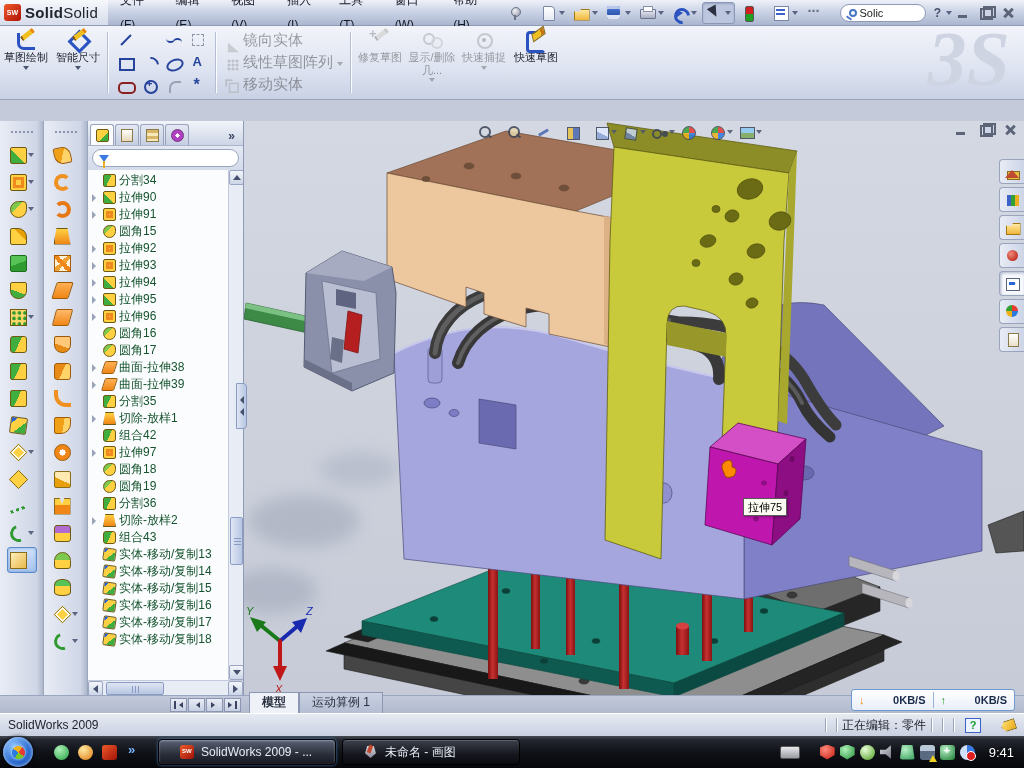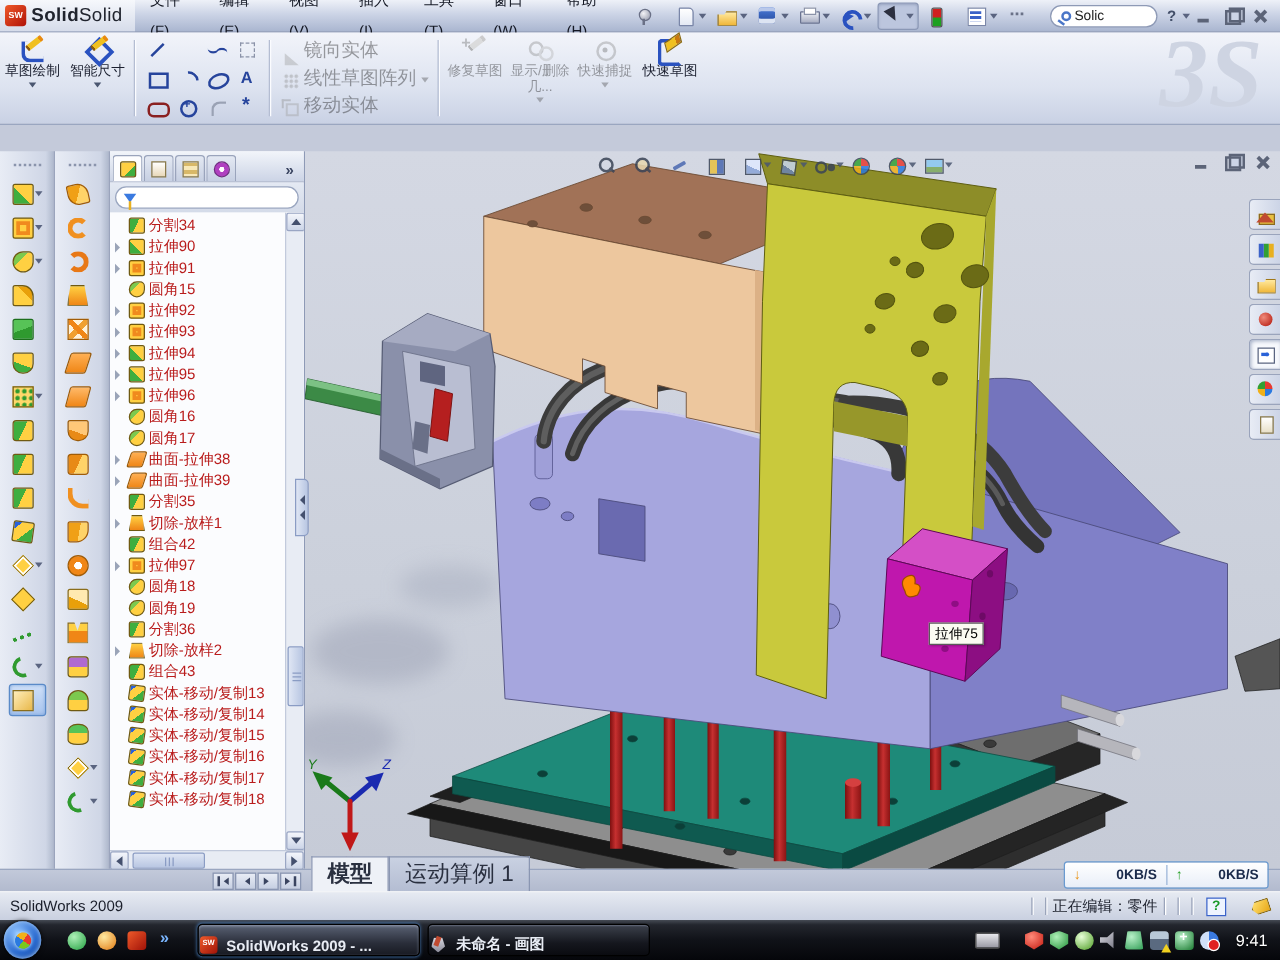--- a/index.html
+++ b/index.html
@@ -171,21 +171,21 @@
   .ic-dimxtab{width:13px;height:13px;border-radius:50%;background:radial-gradient(circle,#fff 25%,#b040c0 28%);border:1px solid #703080;}
   .filterrow{height:24px;padding:3px 4px;background:linear-gradient(180deg,#e4e9f3,#d4dbe9);}
   .filterbox{height:18px;border:1px solid #9aa6c0;border-radius:9px;background:#fff;display:flex;align-items:center;padding:0 6px;gap:4px;}
   .funnel{width:0;height:0;border-left:5px solid transparent;border-right:5px solid transparent;border-top:7px solid #3a7ae0;position:relative;}
   .funnel::after{content:"";position:absolute;left:-1px;top:-1px;width:2px;height:7px;background:#e8b020;}
   .treewrap{flex:1;position:relative;background:#fbfcfe;overflow:hidden;}
   .tree-rows{position:absolute;left:0;top:2px;right:15px;}
   .trow{height:17px;display:flex;align-items:center;gap:3px;padding-left:4px;white-space:nowrap;}
   .tw{width:8px;flex:none;display:flex;align-items:center;}
   .tw::before{content:"";width:0;height:0;border-left:4px solid #9aa4b8;border-top:4px solid transparent;border-bottom:4px solid transparent;}
-  .tlb{font-size:12px;color:#b91c1c;}
+  .tlb{font-size:12px;color:#14532d;}
   
   .vscroll{position:absolute;right:0;top:0;bottom:0;width:15px;background:#e8ecf4;border-left:1px solid #c2cadc;}
   .sbtn{position:absolute;left:0;width:15px;height:15px;background:linear-gradient(180deg,#f4f6fb,#ccd5e8);border:1px solid #9aa6c4;border-radius:2px;display:flex;align-items:center;justify-content:center;}
   .sbtn.up{top:0;} .sbtn.down{bottom:0;}
   .sbtn.up::after{content:"";border:4px solid transparent;border-bottom:5px solid #44506e;margin-top:-4px;}
   .sbtn.down::after{content:"";border:4px solid transparent;border-top:5px solid #44506e;margin-bottom:-4px;}
   .vthumb{position:absolute;left:1px;width:13px;top:68%;height:48px;background:linear-gradient(90deg,#dfe6f4,#b8c6e2);border:1px solid #8a9cc4;border-radius:2px;}
   .vthumb::after{content:"";position:absolute;left:3px;top:50%;width:7px;height:1px;background:#8a9cc4;box-shadow:0 3px 0 #8a9cc4,0 -3px 0 #8a9cc4;}
   .hscroll{height:15px;position:relative;background:#e8ecf4;border-top:1px solid #c2cadc;}
   .sbtn.left{left:0;top:0;} .sbtn.right{right:0;left:auto;top:0;}
@@ -229,21 +229,21 @@
   .tp-props::before{content:"";position:absolute;left:3px;top:1px;width:9px;height:12px;background:linear-gradient(180deg,#fff,#e8e0c8);border:1px solid #8a7a4a;}
   .tooltip{position:absolute;left:499px;top:377px;background:#fbfbf2;border:1px solid #5a5a5a;padding:0 4px;font-size:11px;line-height:16px;color:#000;z-index:6;box-shadow:1px 1px 2px rgba(0,0,0,.3);}
 
   
   .modeltabs{position:absolute;left:0;top:695px;width:1024px;height:18px;background:linear-gradient(180deg,#c2c9da,#b2bace);display:flex;align-items:flex-end;padding-left:170px;border-top:1px solid #9aa6c0;}
   .navbtns{display:flex;gap:1px;margin-right:8px;margin-bottom:1px;}
   .nb{width:17px;height:14px;background:linear-gradient(180deg,#e8ecf5,#c6cfe2);border:1px solid #8a96b2;display:flex;align-items:center;justify-content:center;}
   .nb i{width:0;height:0;border:3px solid transparent;}
   .nb .l{border-right:4px solid #3a4460;} .nb .r{border-left:4px solid #3a4460;}
   .nb .bar{width:2px;height:8px;background:#3a4460;border:none;}
-  .mtab{padding:1px 12px 2px;border:1px solid #8a96b2;border-bottom:none;font-size:18px;background:linear-gradient(180deg,#c9d1e2,#b4bdd2);color:#2a3040;}
+  .mtab{padding:1px 12px 2px;border:1px solid #8a96b2;border-bottom:none;font-size:12px;background:linear-gradient(180deg,#c9d1e2,#b4bdd2);color:#2a3040;}
   .mtab.active{background:#eef1f7;font-weight:bold;}
   .statusbar{position:absolute;left:0;top:713px;width:1024px;height:23px;background:linear-gradient(180deg,#e6eaf2,#c9d0e0);border-top:1px solid #fff;display:flex;align-items:center;padding:0 8px;color:#1a1e2a;}
   .sbspacer{flex:1;}
   .sep{width:1px;height:14px;background:#9aa4ba;box-shadow:1px 0 0 #fff;margin:0 5px;}
   .helpchip{width:16px;height:15px;background:#eef4ff;border:1px solid #3a62c8;color:#1a9a2a;font-weight:bold;font-size:11px;display:flex;align-items:center;justify-content:center;margin:0 6px;}
   .tagicon{width:15px;height:11px;background:linear-gradient(135deg,#ffe070,#e8a818);border:1px solid #8a6a10;clip-path:polygon(28% 0,100% 0,100% 100%,28% 100%,0 50%);transform:rotate(-18deg);margin-left:14px;}
   .netwidget{position:absolute;left:851px;top:689px;width:164px;height:22px;background:linear-gradient(180deg,#ffffff,#e8eef8);border:1px solid #6a9ad0;border-radius:3px;display:flex;align-items:center;z-index:7;font-size:11px;font-weight:bold;color:#1a2a4a;}
   .netcell{flex:1;display:flex;align-items:center;justify-content:space-between;padding:0 7px;}
   .netdiv{width:1px;height:16px;background:#9ab4d8;}
   .arr-down{color:#e89010;font-weight:bold;} .arr-up{color:#28a028;font-weight:bold;}
@@ -252,21 +252,21 @@
   .taskbar{position:absolute;left:0;top:736px;width:1024px;height:32px;background:linear-gradient(180deg,#454a54 0%,#23262e 12%,#101218 50%,#05060a 100%);display:flex;align-items:center;z-index:8;}
   .orb{width:30px;height:30px;border-radius:50%;margin:0 6px 0 3px;background:radial-gradient(circle at 35% 30%,#8ec2ff,#2a6ad0 55%,#0a3a90);box-shadow:inset 0 0 4px #bfe0ff,0 0 4px #000;display:flex;align-items:center;justify-content:center;}
   .orbflag{width:13px;height:13px;border-radius:50%;background:conic-gradient(from 45deg,#e83a30 0 25%,#7ac81e 0 50%,#2a7ae0 0 75%,#f0b018 0);transform:rotate(-10deg);box-shadow:0 0 3px #dff;}
   .ql{display:flex;align-items:center;gap:7px;padding:0 10px 0 14px;}
   .qli{width:17px;height:17px;position:relative;}
   .ql-msn::before{content:"";position:absolute;inset:1px;border-radius:50%;background:radial-gradient(circle at 35% 30%,#aef0b8,#22a040);}
   .ql-orange::before{content:"";position:absolute;inset:1px;border-radius:50%;background:radial-gradient(circle at 35% 30%,#ffe9a0,#e07810);}
   .ql-sw::before{content:"";position:absolute;inset:1px;border-radius:3px;background:linear-gradient(135deg,#ef5a2a,#a01208);}
   .ql-more::before{content:"»";position:absolute;left:3px;top:-2px;color:#7ab6ff;font-weight:bold;font-size:13px;}
   .tasks{display:flex;gap:6px;margin-left:6px;}
-  .taskbtn{width:178px;height:26px;border-radius:4px;border:1px solid #000;background:linear-gradient(180deg,#3c414c,#15171e 60%,#0a0b10);display:flex;align-items:flex-end;gap:6px;padding:0 0;color:#e8ecf4;font-size:12px;box-shadow:inset 0 1px 0 #5a6070;font-weight:bold;}
+  .taskbtn{width:178px;height:26px;border-radius:4px;border:1px solid #000;background:linear-gradient(180deg,#3c414c,#15171e 60%,#0a0b10);display:flex;align-items:center;gap:6px;padding:0 20px;color:#e8ecf4;font-size:12px;box-shadow:inset 0 1px 0 #5a6070;}
   .taskbtn.active{background:linear-gradient(180deg,#5a6274,#2a2e3a 60%,#181a22);box-shadow:inset 0 1px 2px #8a94a8,0 0 3px #4a80c0;}
   .tbi{width:16px;height:16px;flex:none;position:relative;}
   .tbi-sw::before{content:"";position:absolute;inset:1px;border-radius:3px;background:linear-gradient(135deg,#ef5a2a,#a01208);}
   .tbi-sw::after{content:"SW";position:absolute;left:3px;top:4px;font-size:6px;font-weight:bold;color:#fff;}
   .tbi-paint::before{content:"";position:absolute;left:2px;top:2px;width:11px;height:12px;background:linear-gradient(180deg,#d8d8e0,#8a8a98);clip-path:polygon(20% 0,80% 0,100% 60%,50% 100%,0 60%);}
   .tbi-paint::after{content:"";position:absolute;left:5px;top:1px;width:4px;height:8px;background:#c04a30;transform:rotate(20deg);}
   .tasklabel{white-space:nowrap;overflow:hidden;text-overflow:ellipsis;}
   .trayzone{margin-left:auto;display:flex;align-items:center;gap:6px;padding-right:10px;}
   .kbd{width:20px;height:13px;background:linear-gradient(180deg,#e8e8ec,#9a9aa4);border:1px solid #555;border-radius:2px;margin-right:14px;}
   .tray{display:flex;align-items:center;gap:5px;}

